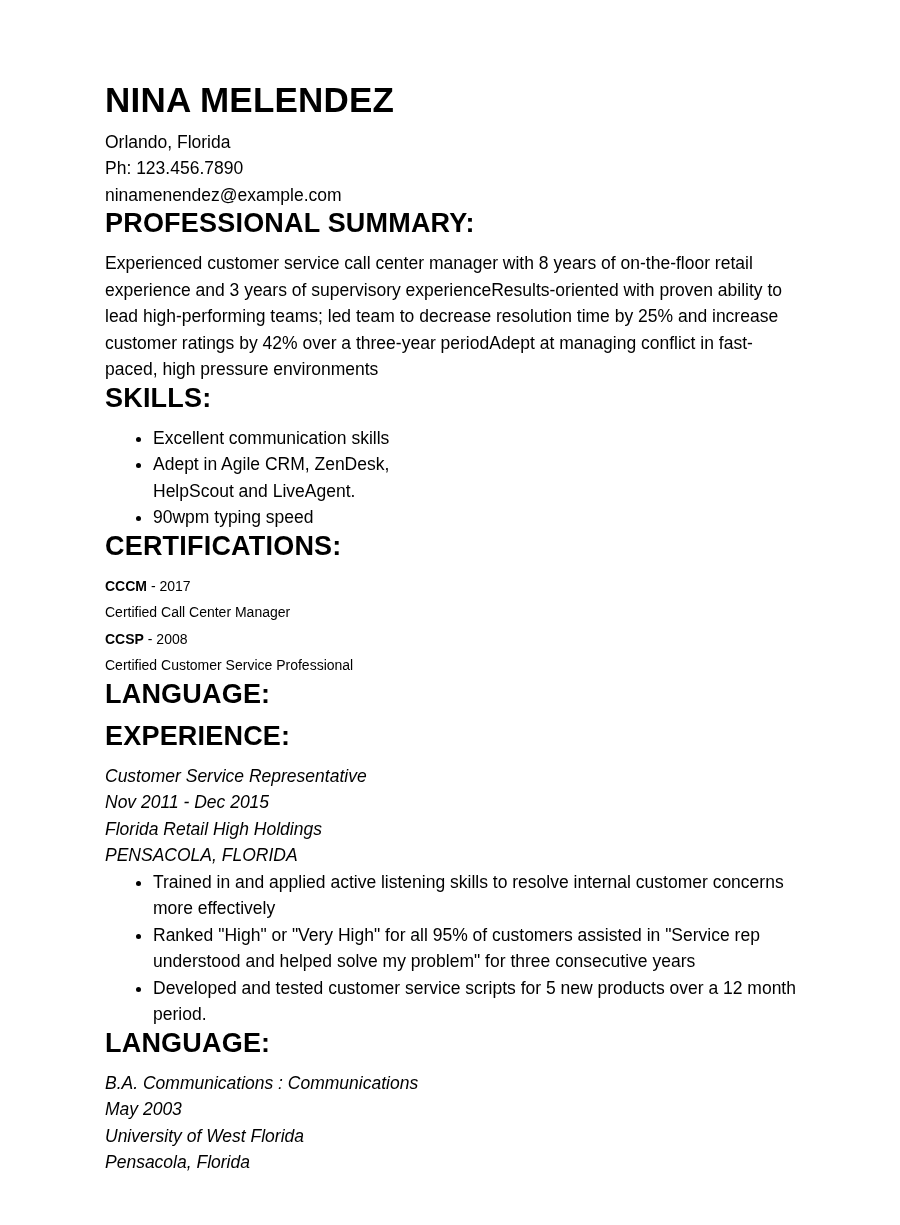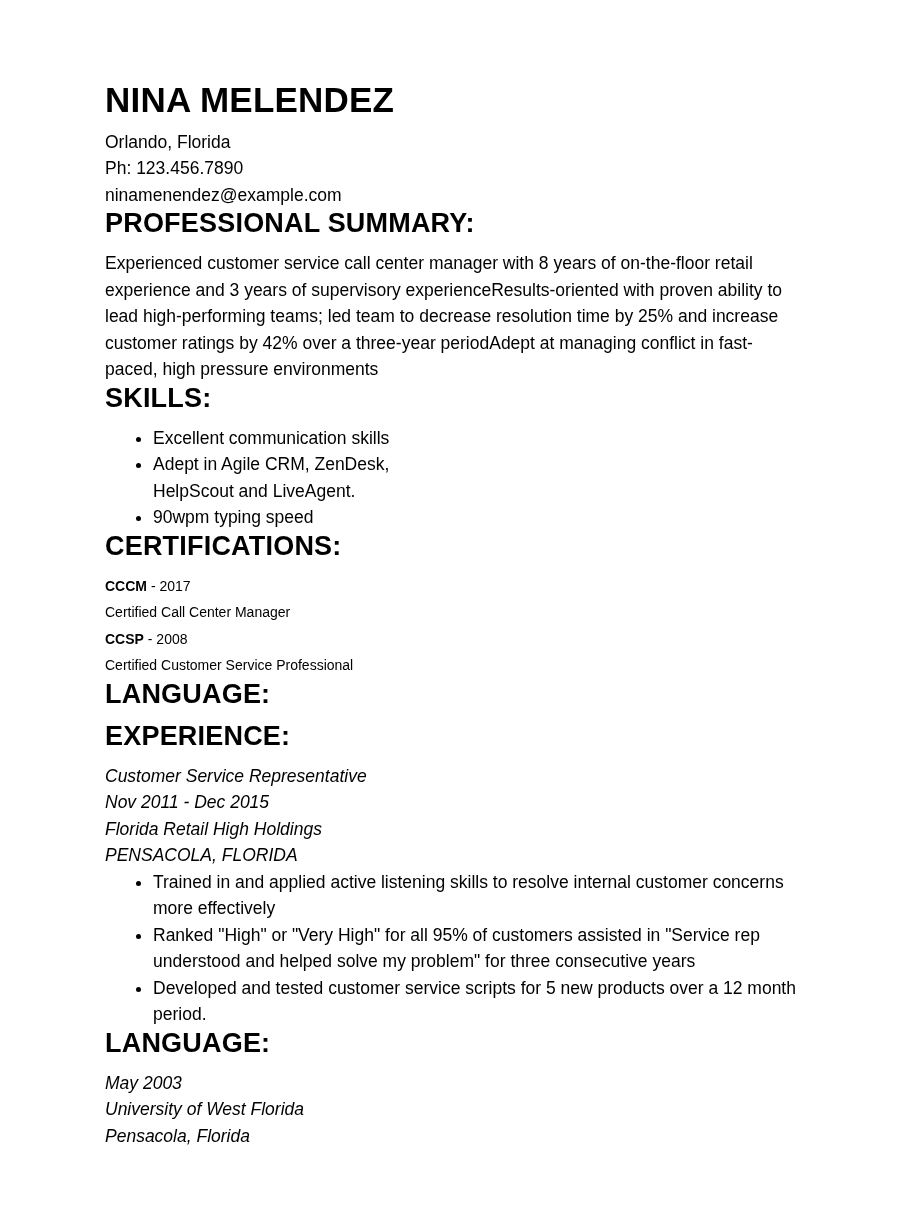--- a/index.html
+++ b/index.html
@@ -130,20 +130,21 @@
         <li>Ranked "High" or "Very High" for all 95% of customers assisted in "Service rep understood and helped solve my problem" for three consecutive years</li>
         <li>Developed and tested customer service scripts for 5 new products over a 12 month period.</li>
       </ul>
     </div>
   </section>
 
   <section>
     <h2>LANGUAGE:</h2>
     <div>
       <div class="row italic">
+        <span>B.A. Communications : Communications</span>
         <span>May 2003</span>
       </div>
       <div class="row italic">
         <span>University of West Florida</span>
         <span>Pensacola, Florida</span>
       </div>
     </div>
   </section>
 
 </div>

